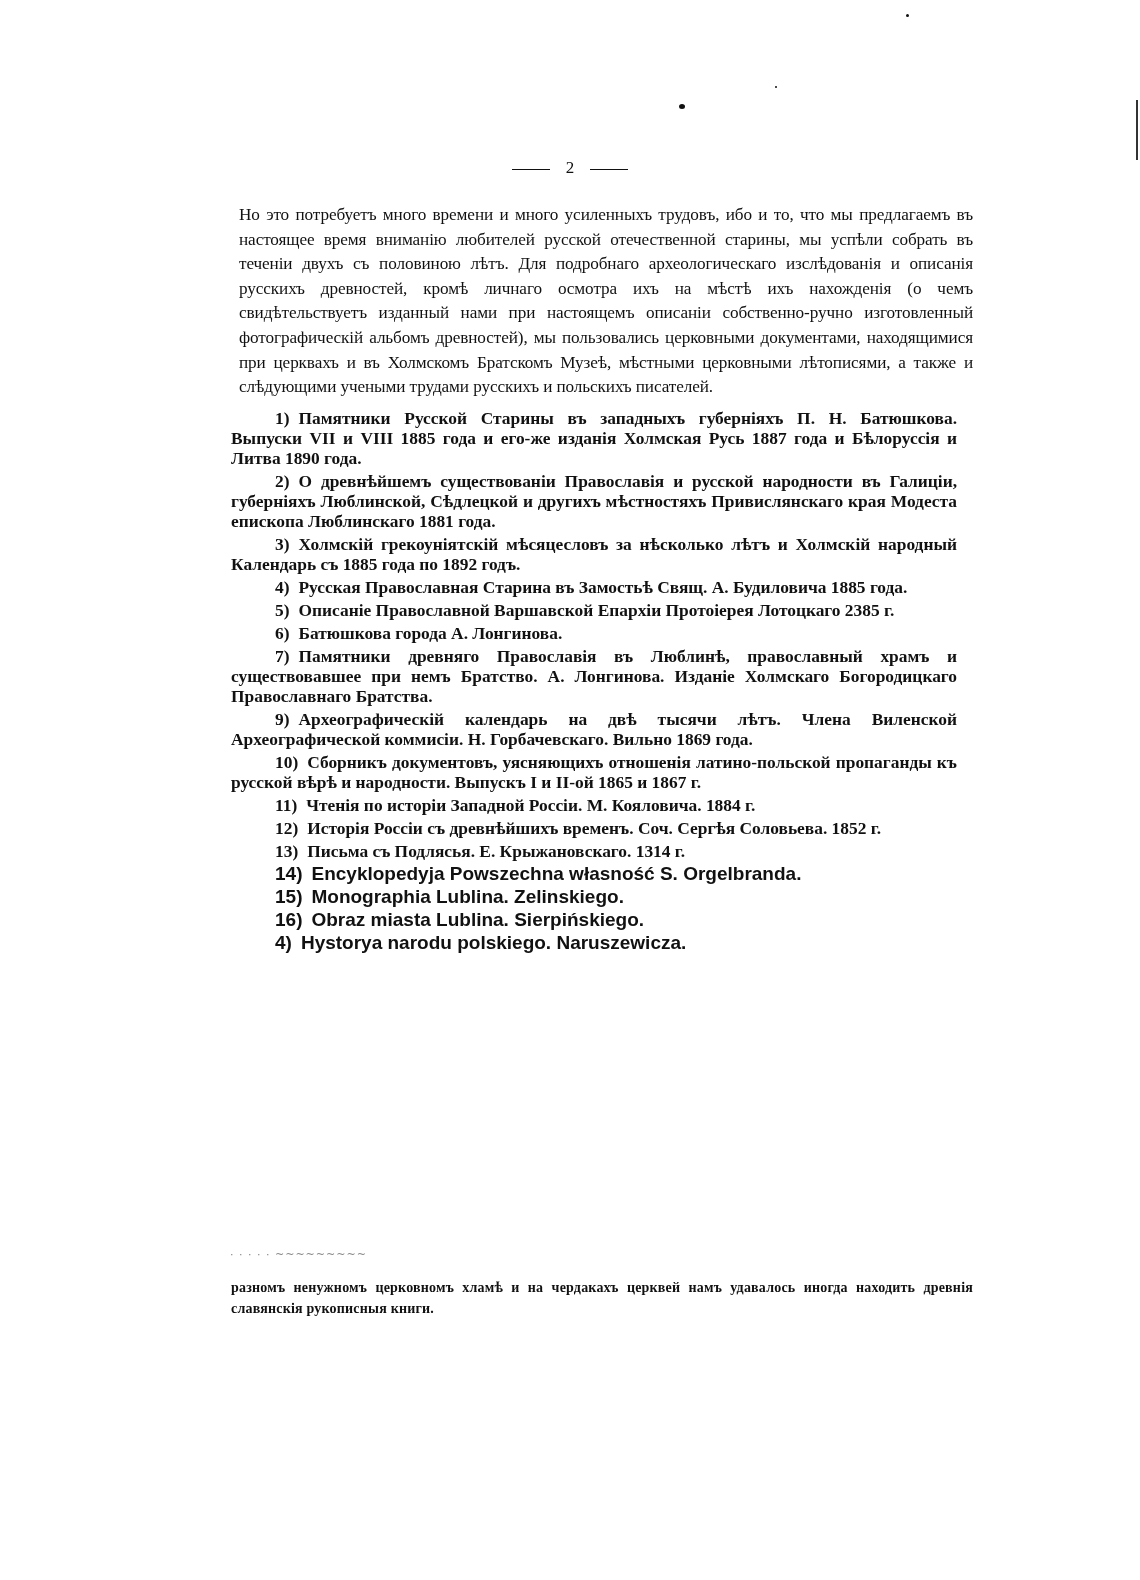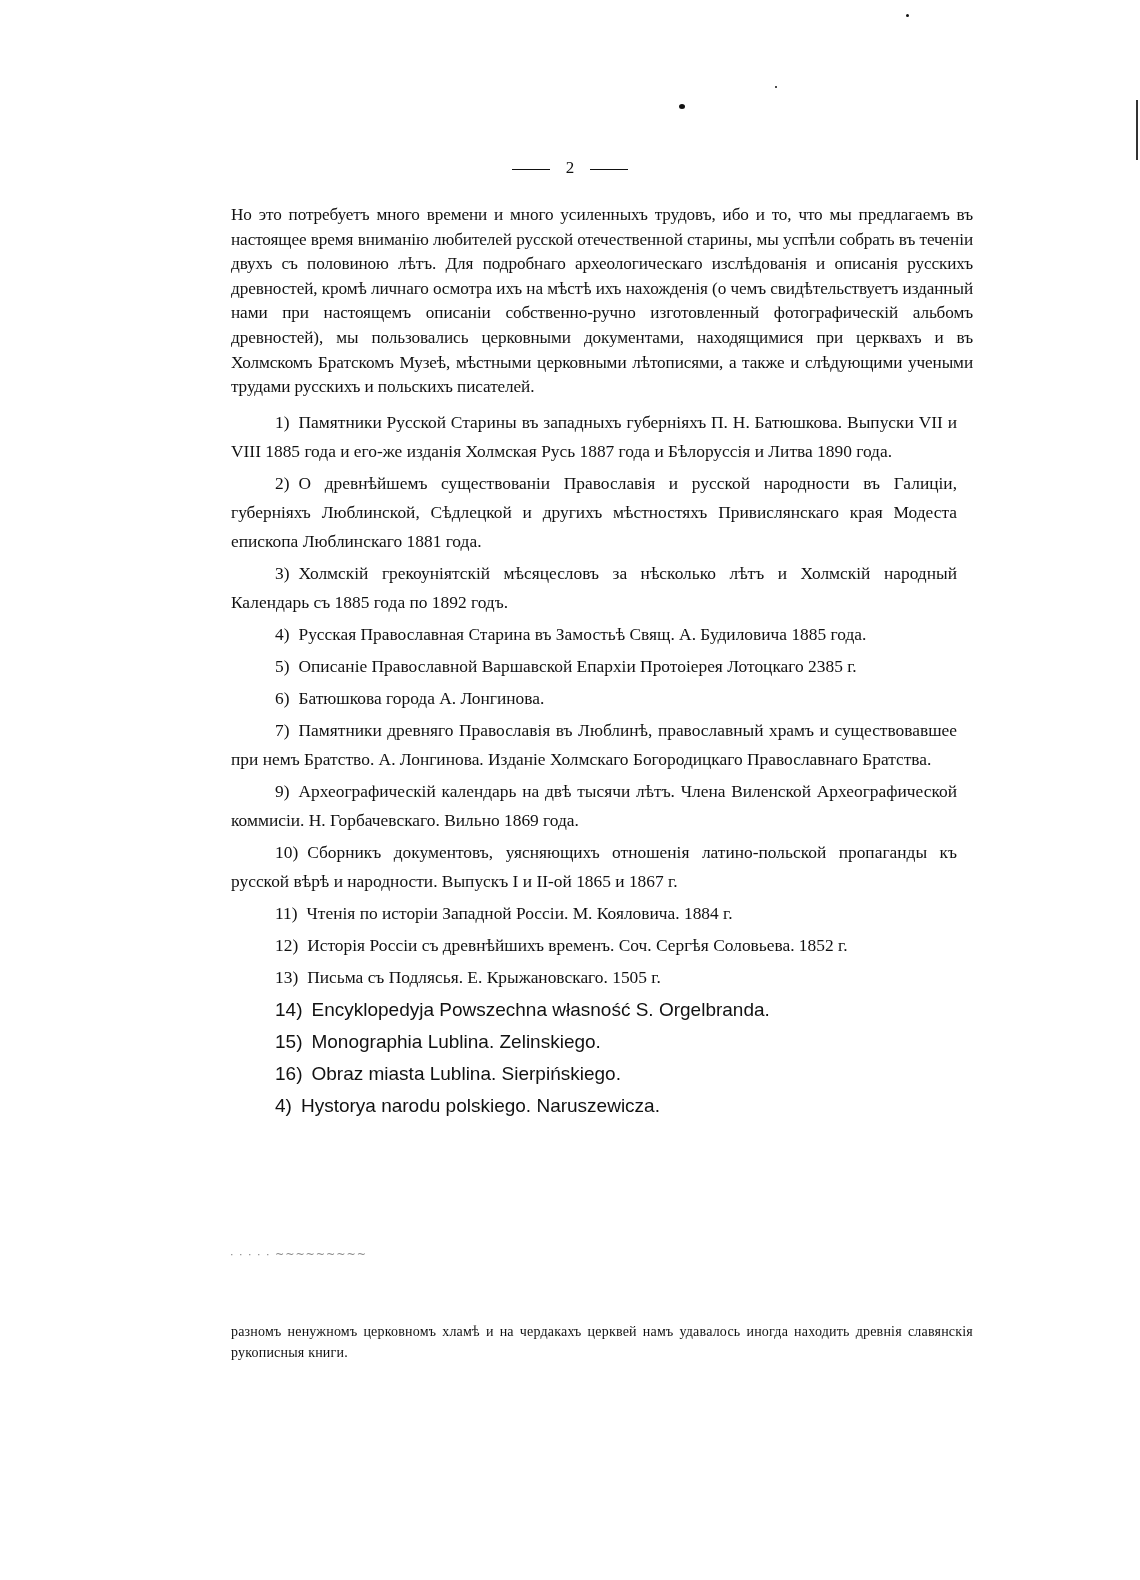--- a/index.html
+++ b/index.html
@@ -6,27 +6,27 @@
   body { width: 1140px; height: 1580px; position: relative; overflow: hidden;
          font-family: "Liberation Serif", "DejaVu Serif", serif; color: #111; }
   .page { position: absolute; left: 0; top: 0; width: 1140px; height: 1580px; background: #fff; }
   .speck { position: absolute; background: #111; border-radius: 50%; }
   .edge-line { position: absolute; right: 2px; top: 100px; width: 2px; height: 60px; background: #333; }
   .pagenum { position: absolute; top: 158px; left: 0; width: 1140px; text-align: center;
              font-size: 17px; }
   .pagenum .dash { display: inline-block; width: 38px; border-top: 1px solid #111; vertical-align: middle; margin: 0 16px; }
   .content { position: absolute; left: 231px; top: 203px; width: 742px; }
   .intro { font-size: 17.2px; line-height: 24.6px; text-align: justify; text-align-last: left;
-           margin: 0 0 8px 0; letter-spacing: -0.1px; }
-  .ref { font-size: 17.4px; line-height: 29px; text-align: justify; margin: 0 16px 3px 0; text-indent: 44px; }
+           margin: 0 0 8px 8px; letter-spacing: -0.1px; }
+  .ref { font-size: 17.4px; line-height: 20px; text-align: justify; margin: 0 16px 3px 0; text-indent: 44px; font-weight: bold; }
   .ref .num { margin-right: 9px; }
   .ref.latin { font-family: "Liberation Sans", "DejaVu Sans", sans-serif; font-size: 19px; }
   .squiggle { position: absolute; left: 230px; top: 1248px; font-size: 11px; color: #888; letter-spacing: 1px; font-family: "DejaVu Sans", sans-serif; }
   .footnote { position: absolute; left: 231px; top: 1277px; width: 742px; font-size: 14px; line-height: 21px;
-              text-align: justify; font-weight: normal; letter-spacing: 0.2px; margin-top: 44px; }
+              text-align: justify; font-weight: bold; letter-spacing: 0.2px; }
 </style>
 </head>
 <body>
 
 <div class="page">
   <div class="speck" style="left:906px;top:14px;width:3px;height:3px;"></div>
   <div class="speck" style="left:679px;top:104px;width:6px;height:5px;"></div>
   <div class="speck" style="left:775px;top:86px;width:2px;height:2px;"></div>
   <div class="edge-line"></div>
 
@@ -41,21 +41,21 @@
       <p class="ref"><span class="num">2)</span><span>О древнѣйшемъ существованіи Православія и русской народности въ Галиціи, губерніяхъ Люблинской, Сѣдлецкой и другихъ мѣстностяхъ Привислянскаго края Модеста епископа Люблинскаго 1881 года.</span></p>
       <p class="ref"><span class="num">3)</span><span>Холмскій грекоуніятскій мѣсяцесловъ за нѣсколько лѣтъ и Холмскій народный Календарь съ 1885 года по 1892 годъ.</span></p>
       <p class="ref"><span class="num">4)</span><span>Русская Православная Старина въ Замостьѣ Свящ. А. Будиловича 1885 года.</span></p>
       <p class="ref"><span class="num">5)</span><span>Описаніе Православной Варшавской Епархіи Протоіерея Лотоцкаго 2385 г.</span></p>
       <p class="ref"><span class="num">6)</span><span>Батюшкова города А. Лонгинова.</span></p>
       <p class="ref"><span class="num">7)</span><span>Памятники древняго Православія въ Люблинѣ, православный храмъ и существовавшее при немъ Братство. А. Лонгинова. Изданіе Холмскаго Богородицкаго Православнаго Братства.</span></p>
       <p class="ref"><span class="num">9)</span><span>Археографическій календарь на двѣ тысячи лѣтъ. Члена Виленской Археографической коммисіи. Н. Горбачевскаго. Вильно 1869 года.</span></p>
       <p class="ref"><span class="num">10)</span><span>Сборникъ документовъ, уясняющихъ отношенія латино-польской пропаганды къ русской вѣрѣ и народности. Выпускъ I и II-ой 1865 и 1867 г.</span></p>
       <p class="ref"><span class="num">11)</span><span>Чтенія по исторіи Западной Россіи. М. Кояловича. 1884 г.</span></p>
       <p class="ref"><span class="num">12)</span><span>Исторія Россіи съ древнѣйшихъ временъ. Соч. Сергѣя Соловьева. 1852 г.</span></p>
-      <p class="ref"><span class="num">13)</span><span>Письма съ Подлясья. Е. Крыжановскаго. 1505 г.</span></p>
+      <p class="ref"><span class="num">13)</span><span>Письма съ Подлясья. Е. Крыжановскаго. 1314 г.</span></p>
       <p class="ref latin"><span class="num">14)</span><span>Encyklopedyja Powszechna własność S. Orgelbranda.</span></p>
       <p class="ref latin"><span class="num">15)</span><span>Monographia Lublina. Zelinskiego.</span></p>
       <p class="ref latin"><span class="num">16)</span><span>Obraz miasta Lublina. Sierpińskiego.</span></p>
       <p class="ref latin"><span class="num">4)</span><span>Hystorya narodu polskiego. Naruszewicza.</span></p>
     </div>
   </div>
 
   <div class="squiggle">· ·  ·   · ·  ~~~~~~~~~</div>
   <div class="footnote">разномъ ненужномъ церковномъ хламѣ и на чердакахъ церквей намъ удавалось иногда находить древнія славянскія рукописныя книги.</div>
 </div>

